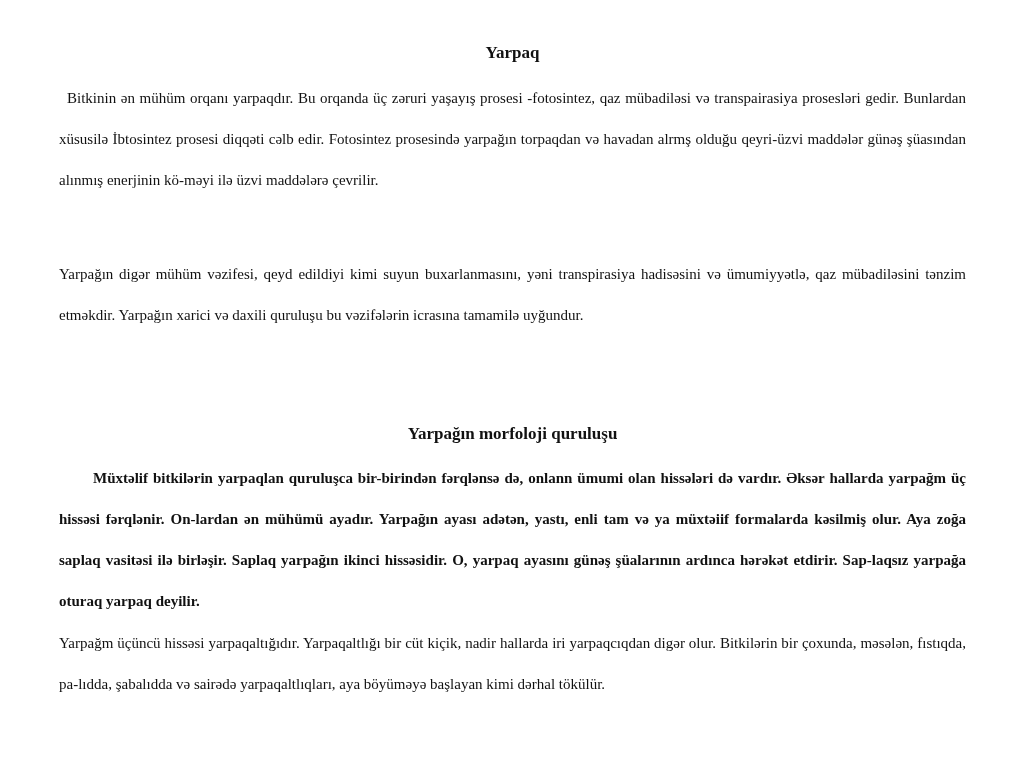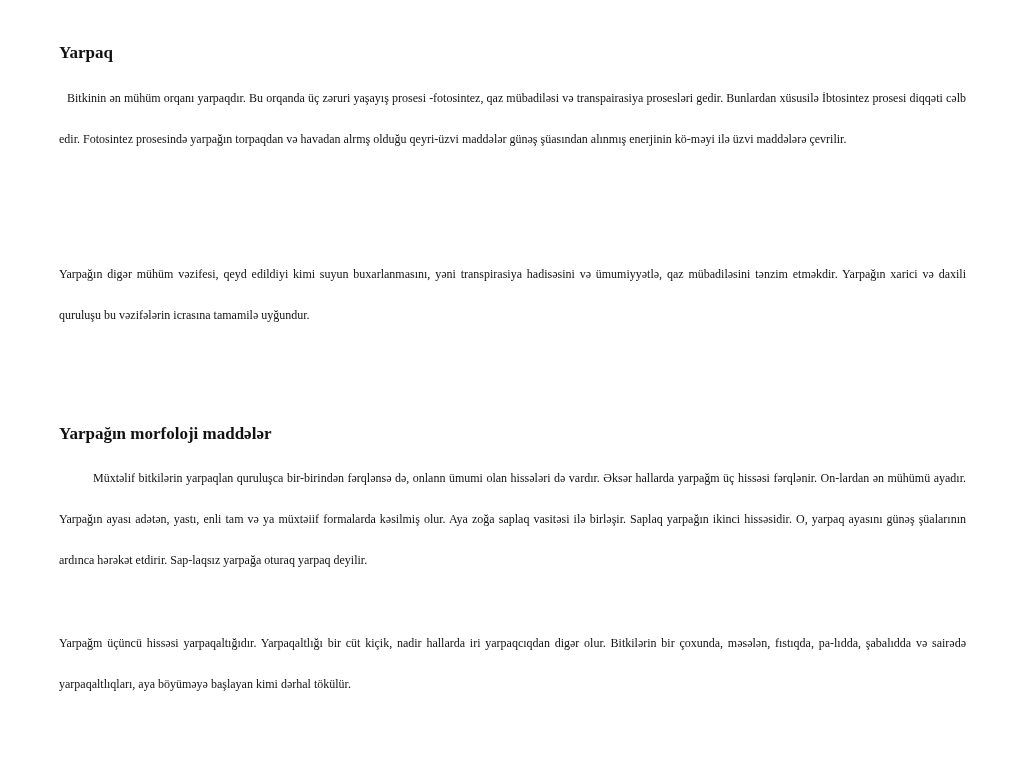--- a/index.html
+++ b/index.html
@@ -17,47 +17,48 @@
     }
     .page {
       position: absolute;
       left: 59px;
       top: 0;
       width: 907px;
     }
     .heading {
       font-weight: bold;
       font-size: 17px;
+      text-align: center;
       margin: 0;
       position: absolute;
       left: 0;
       width: 907px;
       line-height: 20px;
     }
     .para {
       position: absolute;
       left: 0;
       width: 907px;
       margin: 0;
-      font-size: 12px;
+      font-size: 15px;
       line-height: 41px;
       text-align: justify;
       text-align-last: left;
     }
     .indent-small { text-indent: 8px; }
-    .indent-large { text-indent: 34px; }
+    .indent-large { text-indent: 34px; font-weight: bold; }
   </style>
 </head>
 <body>
 
 <div class="page">
   <h1 class="heading" style="top:43px;">Yarpaq</h1>
 
   <p class="para indent-small" style="top:78px;">Bitkinin ən mühüm orqanı yarpaqdır. Bu orqanda üç zəruri yaşayış prosesi -fotosintez, qaz mübadiləsi və transpairasiya prosesləri gedir. Bunlardan xüsusilə İbtosintez prosesi diqqəti cəlb edir. Fotosintez prosesində yarpağın torpaqdan və havadan alrmş olduğu qeyri-üzvi maddələr günəş şüasından alınmış enerjinin kö-məyi ilə üzvi maddələrə çevrilir.</p>
 
   <p class="para" style="top:254px;">Yarpağın digər mühüm vəzifesi, qeyd edildiyi kimi suyun buxarlanmasını, yəni transpirasiya hadisəsini və ümumiyyətlə, qaz mübadiləsini tənzim etməkdir. Yarpağın xarici və daxili quruluşu bu vəzifələrin icrasına tamamilə uyğundur.</p>
 
-  <h2 class="heading" style="top:424px;">Yarpağın morfoloji maddələr</h2>
+  <h2 class="heading" style="top:424px;">Yarpağın morfoloji quruluşu</h2>
 
   <p class="para indent-large" style="top:458px;">Müxtəlif bitkilərin yarpaqlan quruluşca bir-birindən fərqlənsə də, onlann ümumi olan hissələri də vardır. Əksər hallarda yarpağm üç hissəsi fərqlənir. On-lardan ən mühümü ayadır. Yarpağın ayası adətən, yastı, enli tam və ya müxtəiif formalarda kəsilmiş olur. Aya zoğa saplaq vasitəsi ilə birləşir. Saplaq yarpağın ikinci hissəsidir. O, yarpaq ayasını günəş şüalarının ardınca hərəkət etdirir. Sap-laqsız yarpağa oturaq yarpaq deyilir.</p>
 
   <p class="para" style="top:623px;">Yarpağm üçüncü hissəsi yarpaqaltığıdır. Yarpaqaltlığı bir cüt kiçik, nadir hallarda iri yarpaqcıqdan digər olur. Bitkilərin bir çoxunda, məsələn, fıstıqda, pa-lıdda, şabalıdda və sairədə yarpaqaltlıqları, aya böyüməyə başlayan kimi dərhal tökülür.</p>
 </div>
 
 </body></html>

